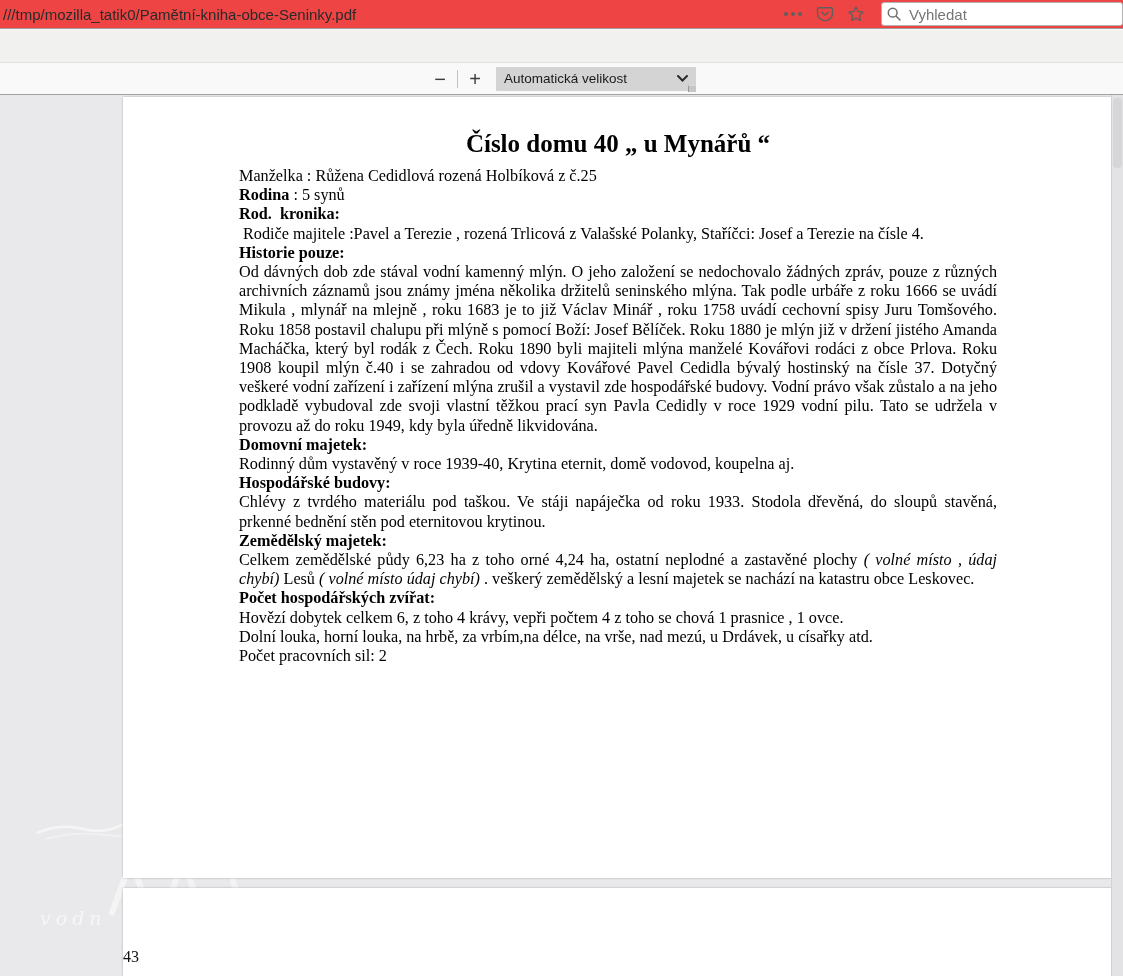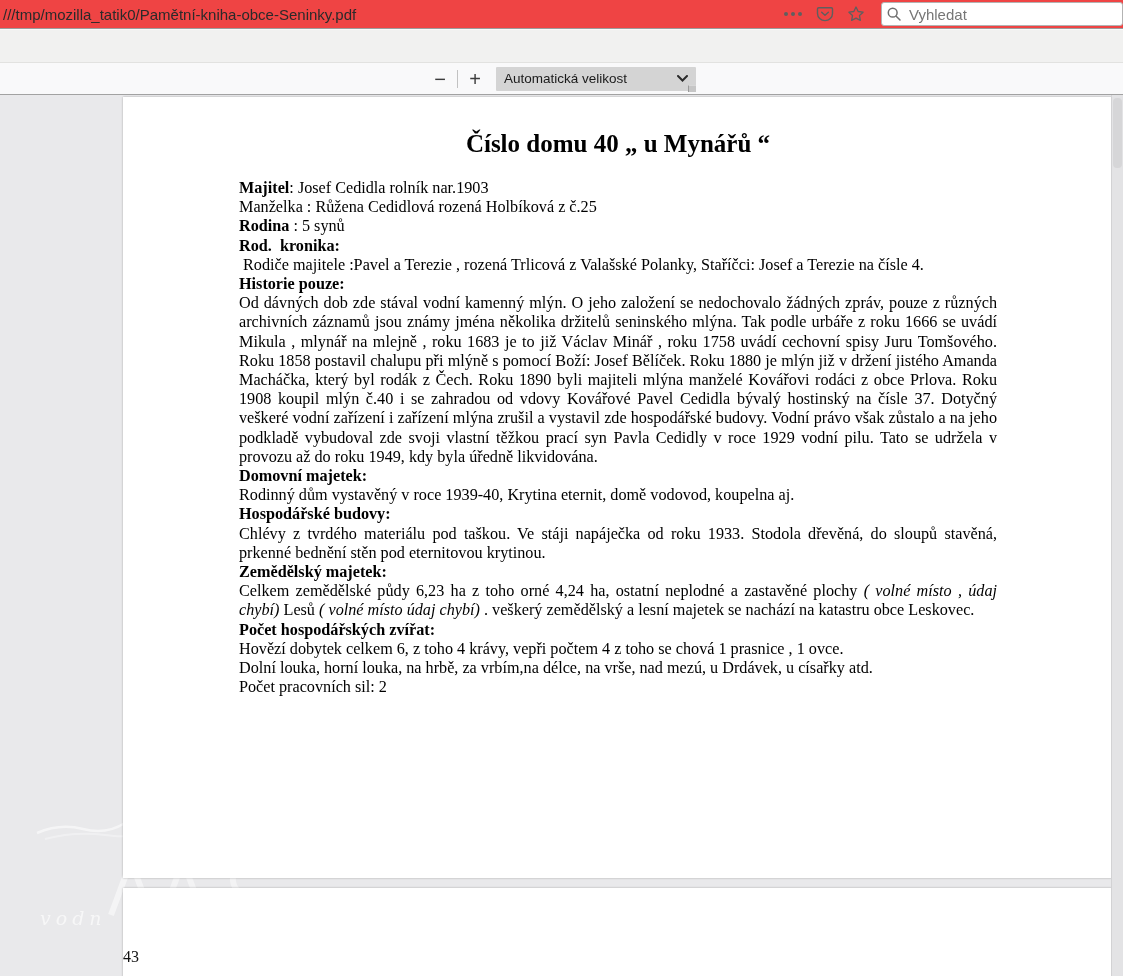--- a/index.html
+++ b/index.html
@@ -68,21 +68,21 @@
   }
   .page{
     position:absolute;left:123px;width:989px;background:#fff;z-index:1;
     box-shadow:0 0 2px rgba(0,0,0,0.28);
   }
   .page1{top:2px;height:781px;}
   .page2{top:793px;height:180px;}
   .page-inner{padding:33px 115px 0 116px;}
   .doc-title{
     font-family:"Liberation Serif",serif;font-size:25px;font-weight:bold;
-    color:#000;text-align:center;margin:0 0 21px 0;
+    color:#000;text-align:center;margin:0 0 9px 0;
   }
   .para{
     margin:0;font-family:"Liberation Serif",serif;font-size:16.2px;
     line-height:19.2px;color:#000;white-space:pre-wrap;
   }
   .para.justify{text-align:justify;}
   .bold{font-weight:bold;}
   .italic{font-style:italic;}
   .pagenum{
     position:absolute;top:60px;left:0;right:0;text-align:left;
@@ -156,21 +156,20 @@
       <path d="M60 58 L80 4 L100 58" fill="none" stroke="rgba(255,255,255,0.45)" stroke-width="6"></path>
       <path d="M160 10 Q128 6 130 24 Q132 40 156 40 Q178 42 172 56 Q166 66 134 58" fill="none" stroke="rgba(255,255,255,0.45)" stroke-width="6"></path>
     </svg>
     <div class="wm-script">vodn</div>
   </div>
 
   <div class="page page1">
     <div class="page-inner">
       <h1 class="doc-title">Číslo domu 40 „ u Mynářů “</h1>
       <div class="page-text">
-          <p class="para"><span class="bold">Majitel</span><span>: Josef Cedidla rolník nar.1903</span></p>
           <p class="para"><span>Manželka : Růžena Cedidlová rozená Holbíková z č.25</span></p>
           <p class="para"><span class="bold">Rodina</span><span> : 5 synů</span></p>
           <p class="para"><span class="bold">Rod.  kronika:</span></p>
           <p class="para"><span> Rodiče majitele :Pavel a Terezie , rozená Trlicová z Valašské Polanky, Staříčci: Josef a Terezie na čísle 4.</span></p>
           <p class="para"><span class="bold">Historie pouze:</span></p>
           <p class="para justify"><span>Od dávných dob zde stával vodní kamenný mlýn. O jeho založení se nedochovalo žádných zpráv, pouze z různých archivních záznamů jsou známy jména několika držitelů seninského mlýna. Tak podle urbáře z roku 1666 se uvádí Mikula , mlynář na mlejně , roku 1683 je to již Václav Minář , roku 1758 uvádí cechovní spisy Juru Tomšového. Roku 1858 postavil chalupu při mlýně s pomocí Boží: Josef Bělíček. Roku 1880 je mlýn již v držení jistého Amanda Macháčka, který byl rodák z Čech. Roku 1890 byli majiteli mlýna manželé Kovářovi rodáci z obce Prlova. Roku  1908 koupil mlýn č.40 i se zahradou od vdovy Kovářové Pavel Cedidla bývalý hostinský na čísle 37. Dotyčný veškeré vodní zařízení i zařízení mlýna zrušil a vystavil zde hospodářské budovy. Vodní právo však zůstalo a na jeho podkladě vybudoval zde svoji vlastní těžkou prací syn Pavla Cedidly v roce 1929 vodní pilu. Tato se udržela v provozu až do roku 1949, kdy byla úředně likvidována.</span></p>
           <p class="para"><span class="bold">Domovní majetek:</span></p>
           <p class="para"><span>Rodinný dům vystavěný v roce 1939-40, Krytina eternit, domě vodovod, koupelna aj.</span></p>
           <p class="para"><span class="bold">Hospodářské budovy:</span></p>
           <p class="para justify"><span>Chlévy z tvrdého materiálu pod taškou. Ve stáji napáječka od roku 1933. Stodola dřevěná, do sloupů stavěná, prkenné bednění stěn pod eternitovou krytinou.</span></p>

